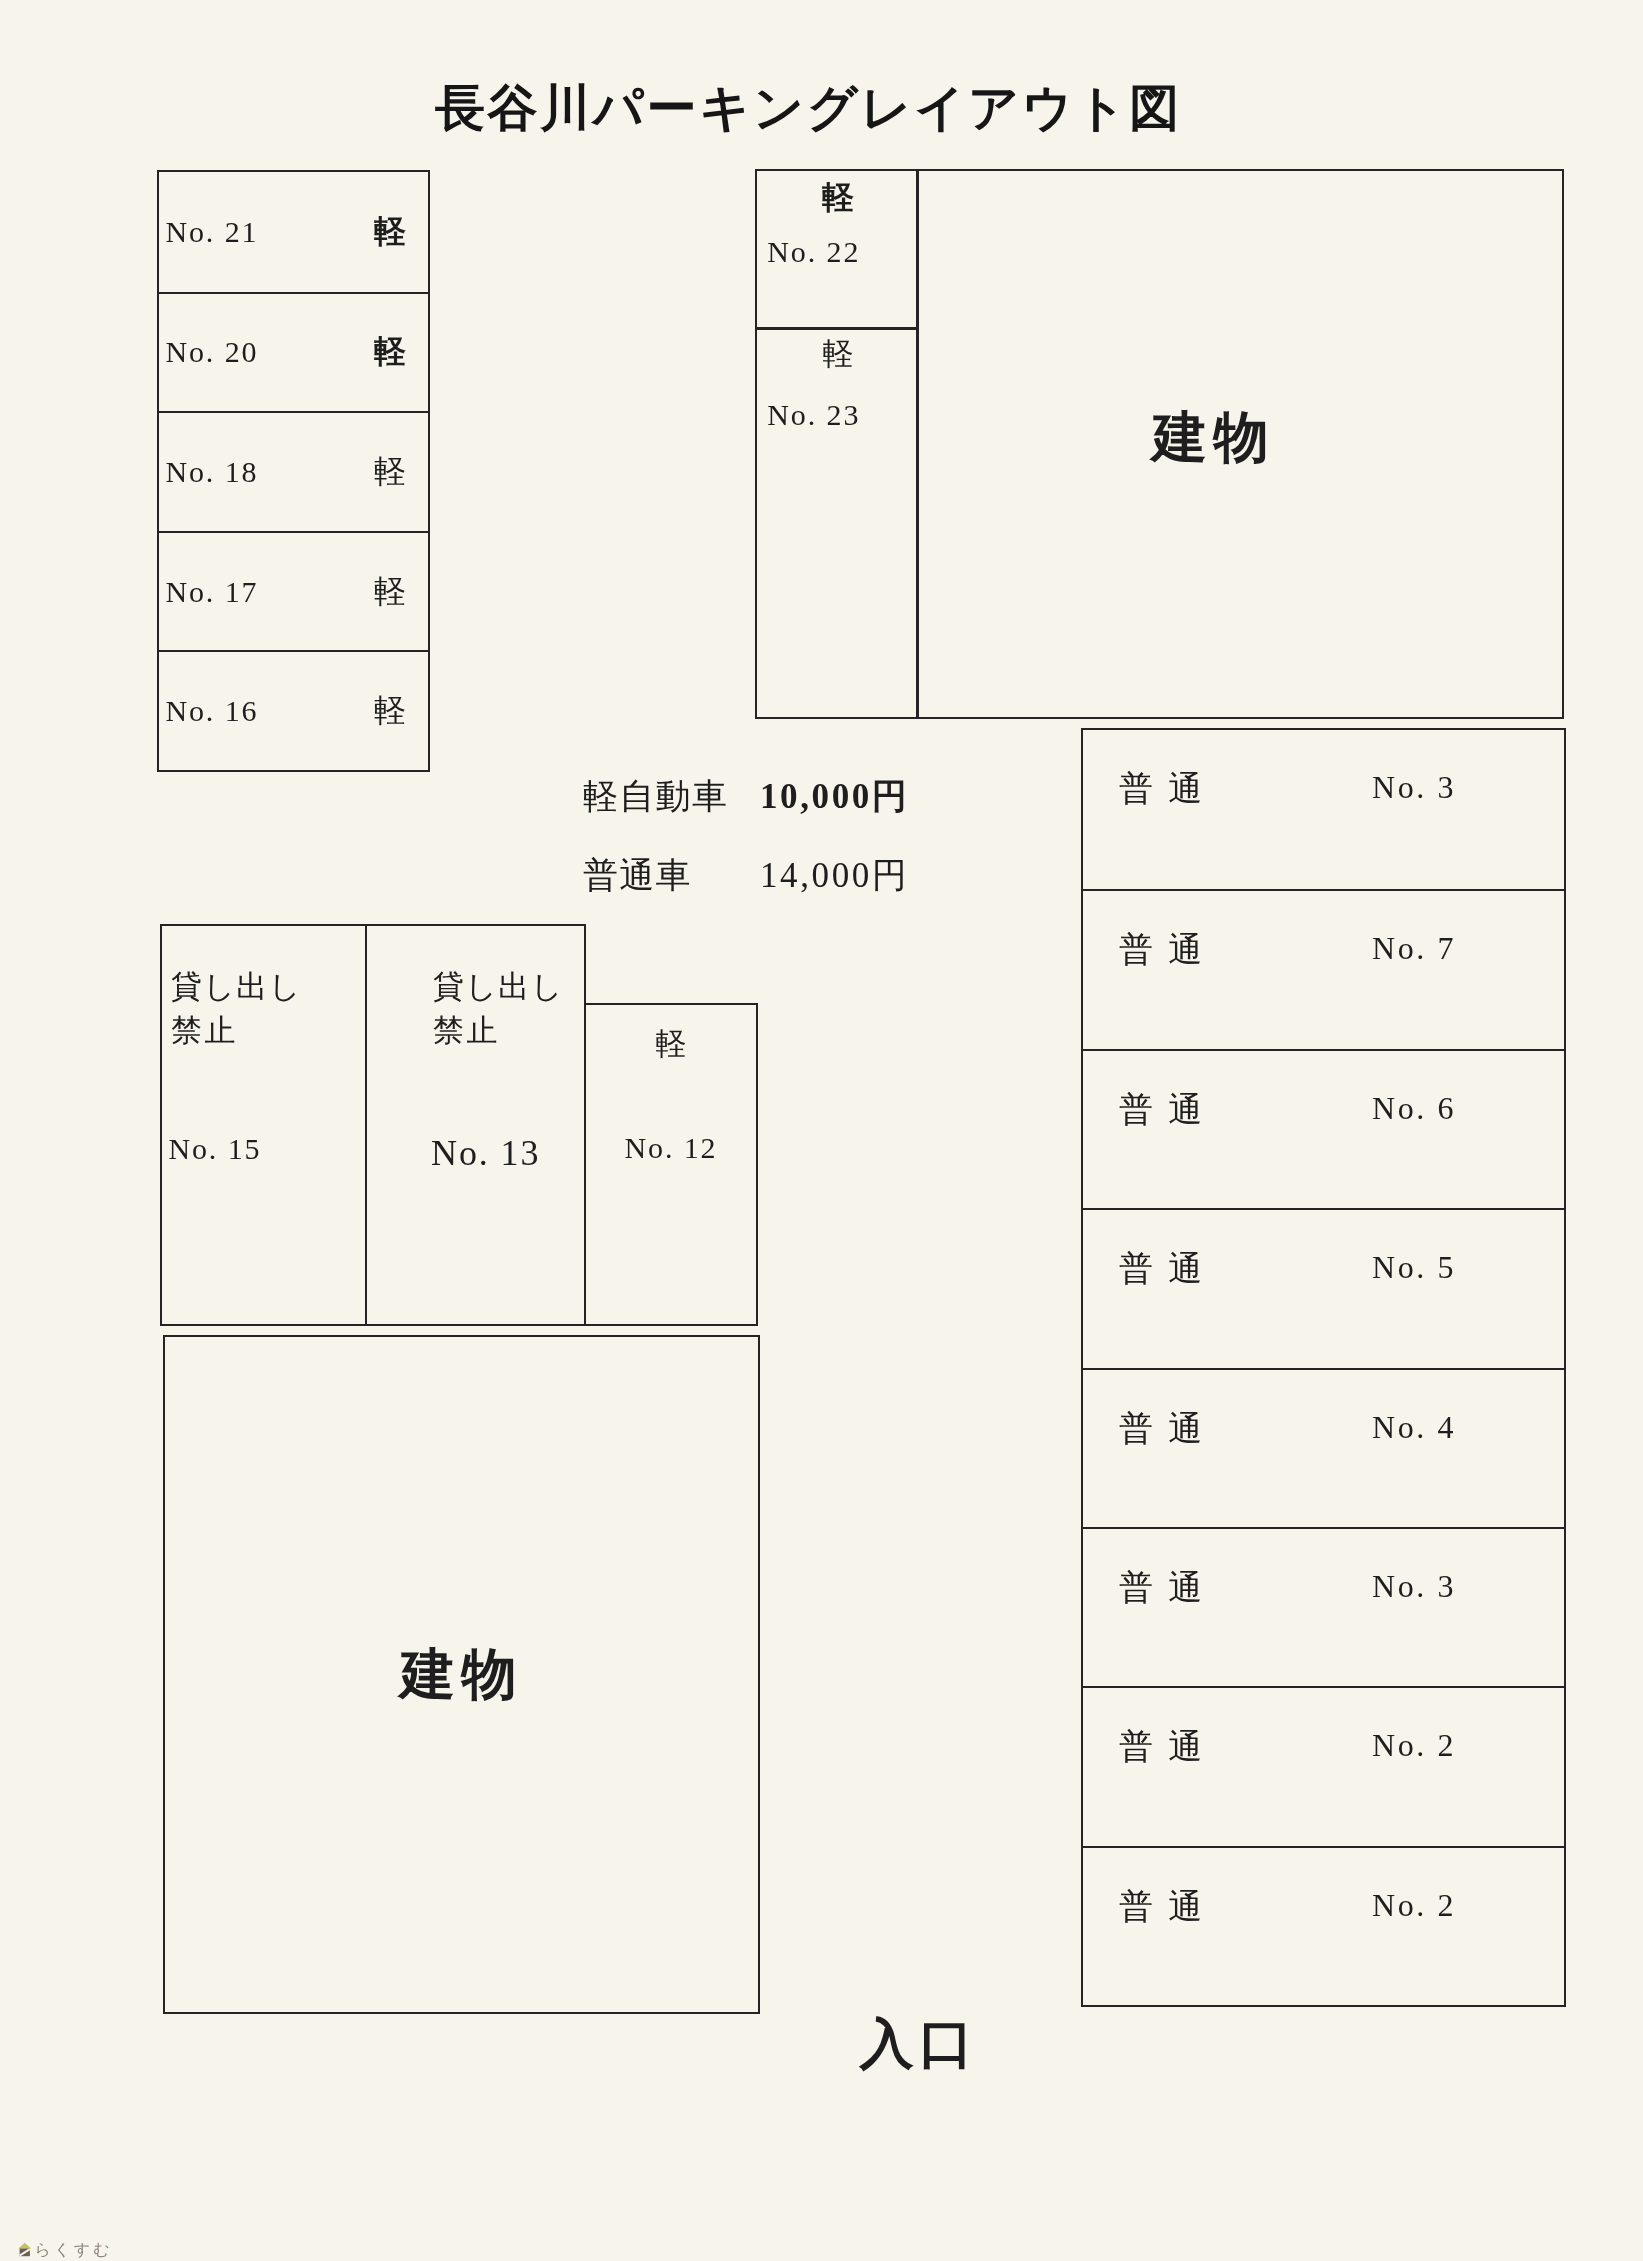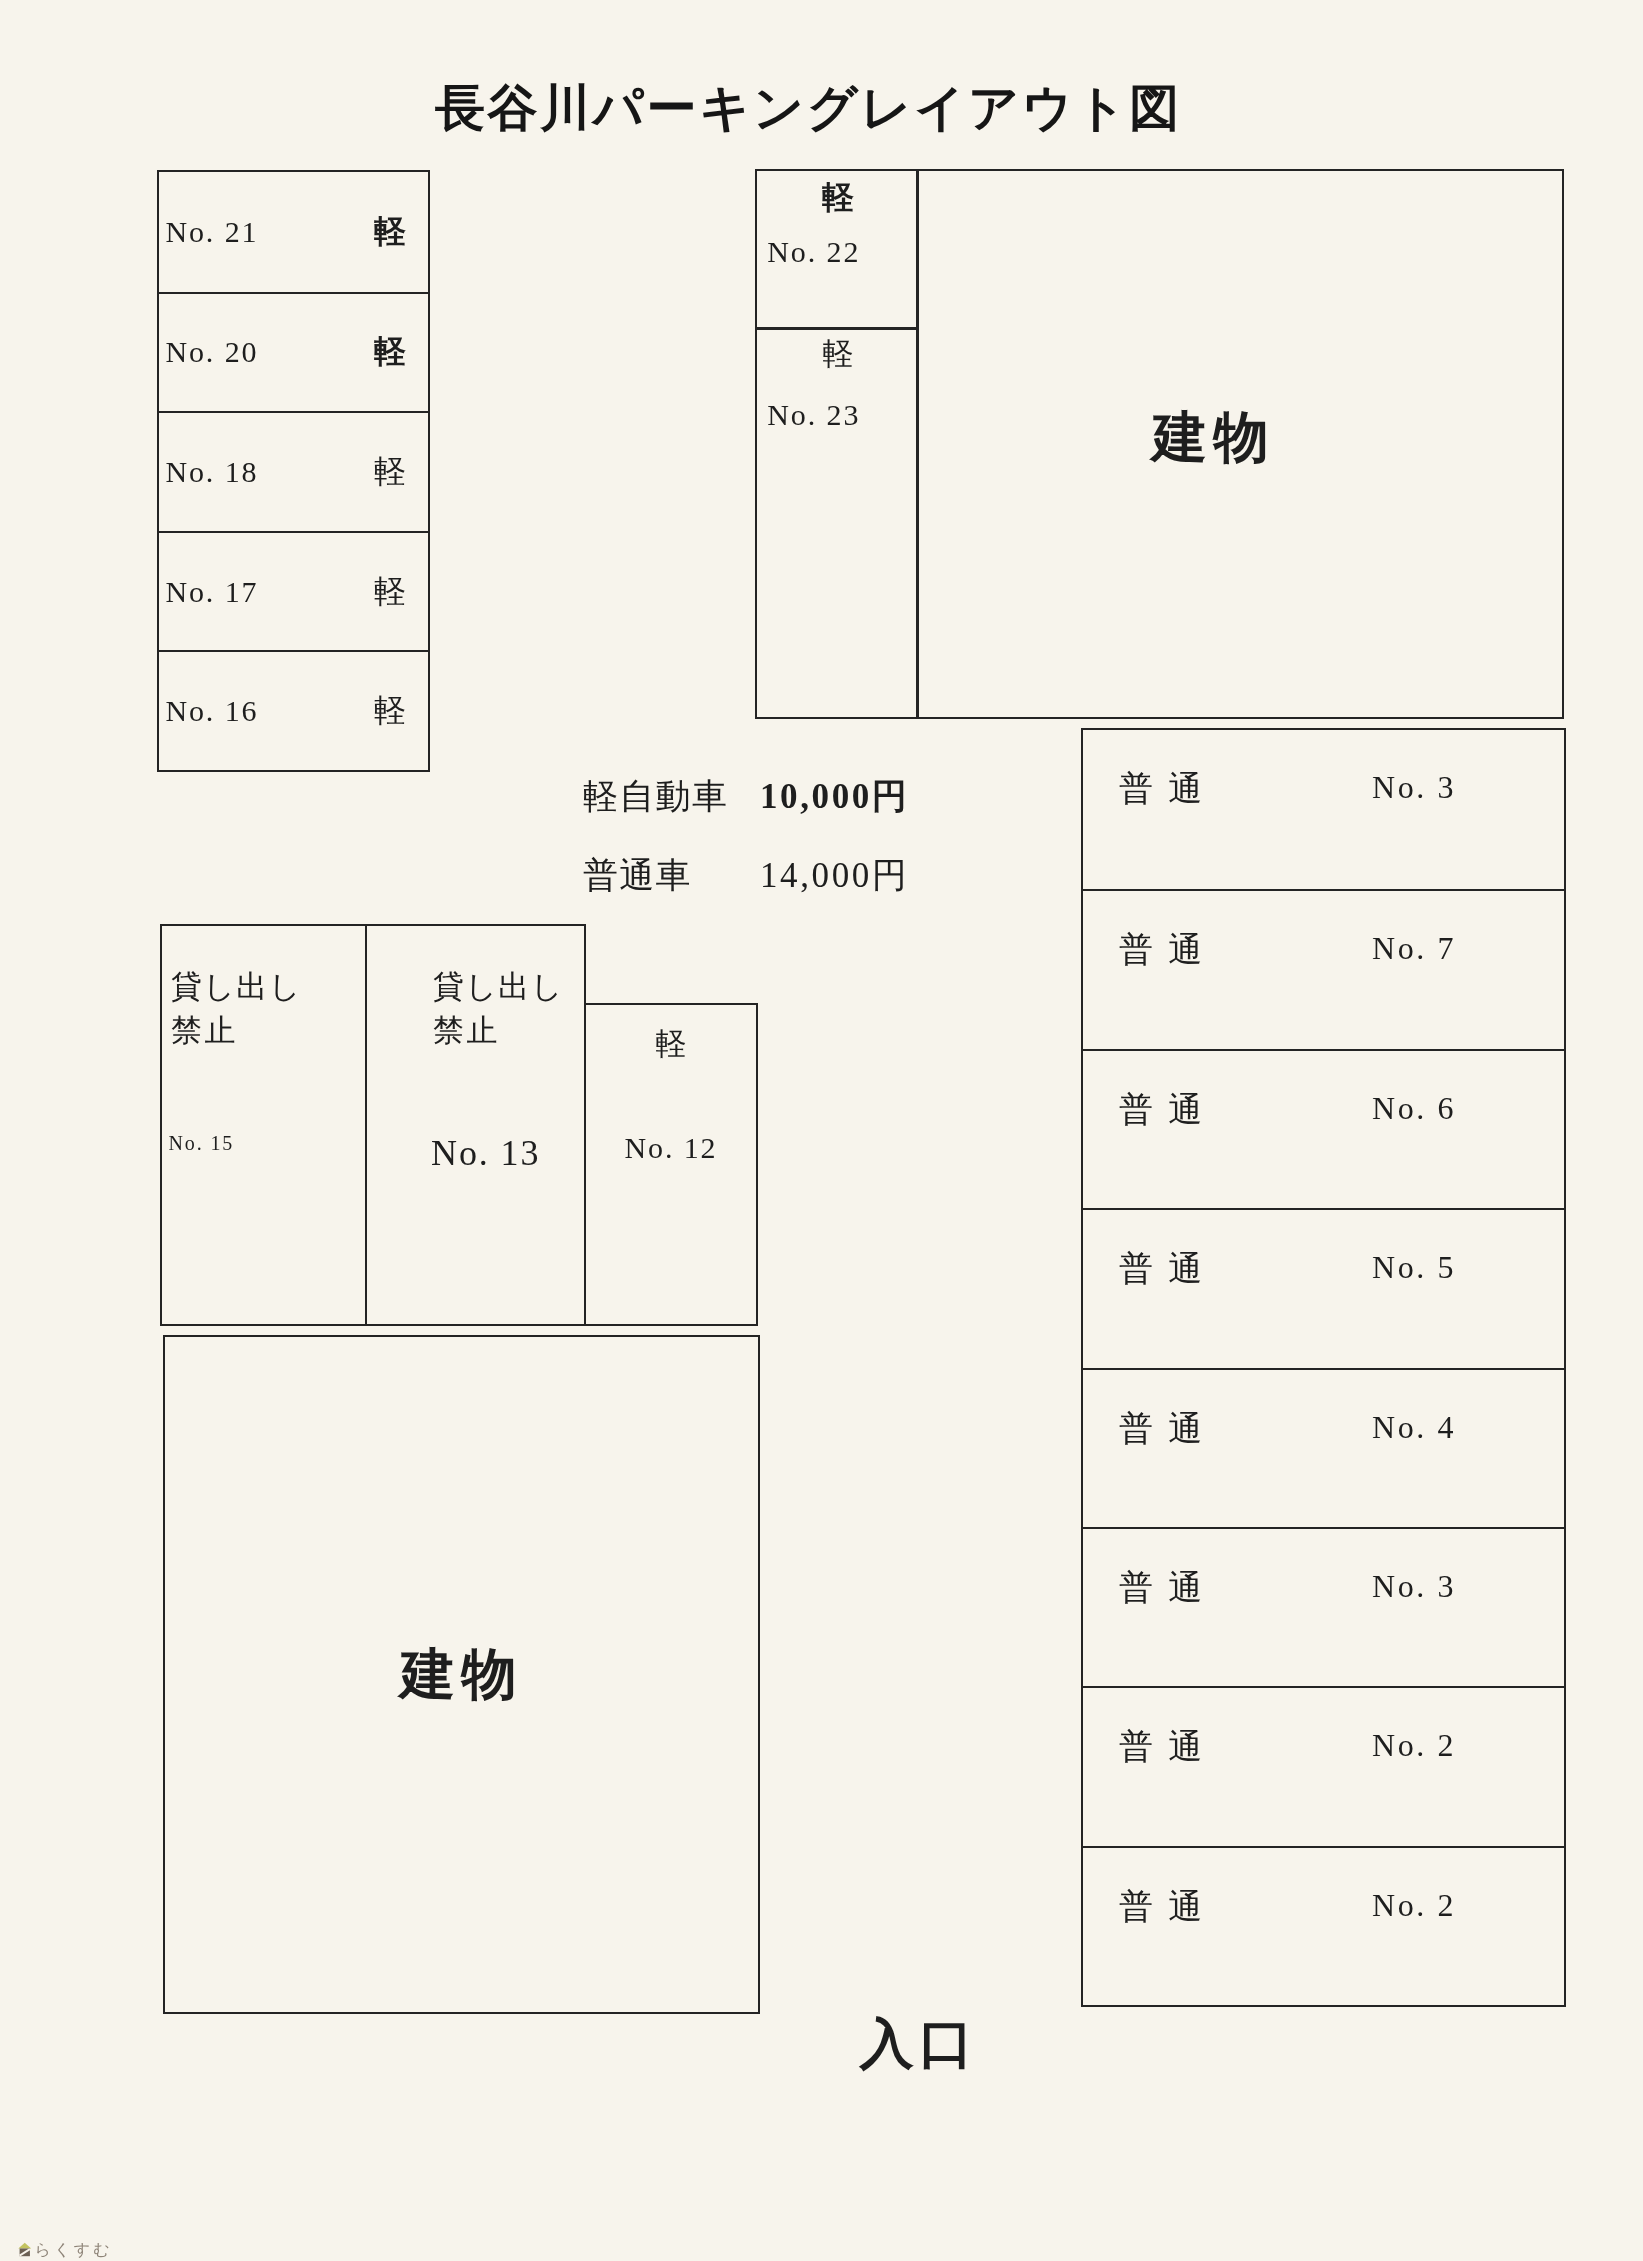--- a/index.html
+++ b/index.html
@@ -98,21 +98,21 @@
   .box13{
     left:367px;top:924px;width:219px;height:402px;
     border-left:none;
   }
   .box12{
     left:586px;top:1003px;width:172px;height:323px;
     border-left:none;
   }
   .rsv-line1-15{left:9px;top:40px;font-size:31px;letter-spacing:1.3px;}
   .rsv-line2-15{left:9px;top:84px;font-size:31px;letter-spacing:2.6px;}
-  .rsv-num-15{left:6.4px;top:206px;font-size:20px;letter-spacing:1.9px;}
+  .rsv-num-15{left:6.4px;top:206px;font-size:30px;letter-spacing:1.9px;}
   .rsv-line1-13{left:66px;top:40px;font-size:31px;letter-spacing:1.3px;}
   .rsv-line2-13{left:66px;top:84px;font-size:31px;letter-spacing:2.6px;}
   .rsv-num-13{left:64px;top:206px;font-size:36px;letter-spacing:1.9px;}
   .kei12-type{left:0;top:18px;width:100%;text-align:center;font-size:31px;}
   .kei12-num{left:0;top:126px;width:100%;text-align:center;font-size:30px;letter-spacing:1.9px;}
 
   
   .building-bottom{
     left:163px;top:1335px;width:597px;height:679px;
     display:flex;align-items:center;justify-content:center;

